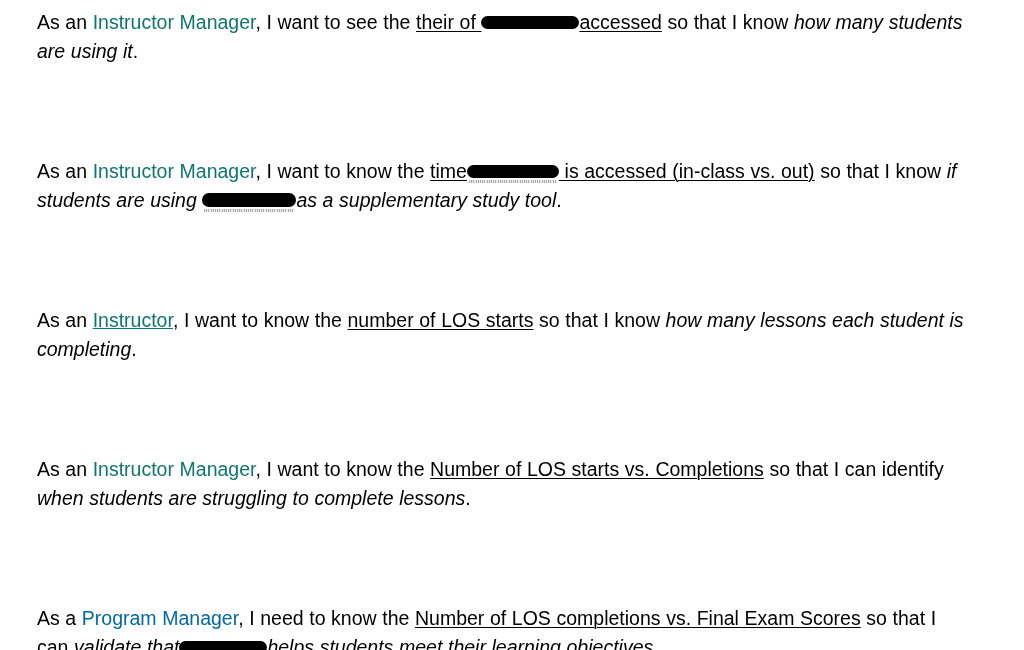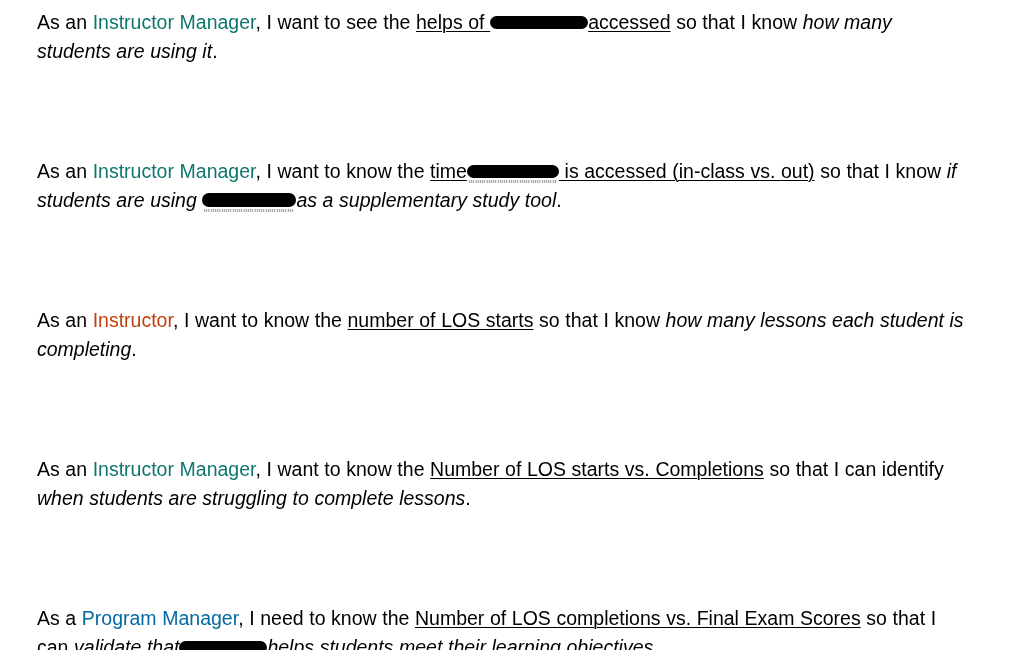--- a/index.html
+++ b/index.html
@@ -33,21 +33,21 @@
     text-align: left;
     margin: 0;
     padding: 0;
   }
 
   
   .story + .story { margin-top: 92px; }
 
   .role { }
   .role-blue   { color: #0f766e; }
-  .role-green  { color: #c2410c; }
+  .role-green  { color: #0f766e; text-decoration: underline; }
   .role-orange { color: #0369a1; }
 
   .metric {
     text-decoration: underline;
     text-underline-offset: 2px;
     text-decoration-thickness: 1px;
   }
 
   .outcome { font-style: italic; }
 
@@ -87,21 +87,21 @@
 
   
   .metric .redact { border-bottom: none; }
 </style>
 </head>
 <body>
 
 <div id="doc">
 
   <p class="story">
-    <span>As an </span><span class="role role-blue">Instructor Manager</span><span>, I want to see the </span><span class="metric"><span>helps of </span><span class="redact redact-1"></span><span>accessed</span></span><span> so that I know </span><span class="outcome">how many students are using it</span><span>.</span>
+    <span>As an </span><span class="role role-blue">Instructor Manager</span><span>, I want to see the </span><span class="metric"><span>their of </span><span class="redact redact-1"></span><span>accessed</span></span><span> so that I know </span><span class="outcome">how many students are using it</span><span>.</span>
   </p>
 
   <p class="story">
     <span>As an </span><span class="role role-blue">Instructor Manager</span><span>, I want to know the </span><span class="metric"><span>time</span><span class="redact redact-2 r-under"></span><span> is accessed (in-class vs. out)</span></span><span> so that I know </span><span class="outcome"><span>if students are using </span><span class="redact redact-3 r-under"></span><span>as a supplementary study tool</span></span><span>.</span>
   </p>
 
   <p class="story">
     <span>As an </span><span class="role role-green">Instructor</span><span>, I want to know the </span><span class="metric">number of LOS starts</span><span> so that I know </span><span class="outcome">how many lessons each student is completing</span><span>.</span>
   </p>
 

